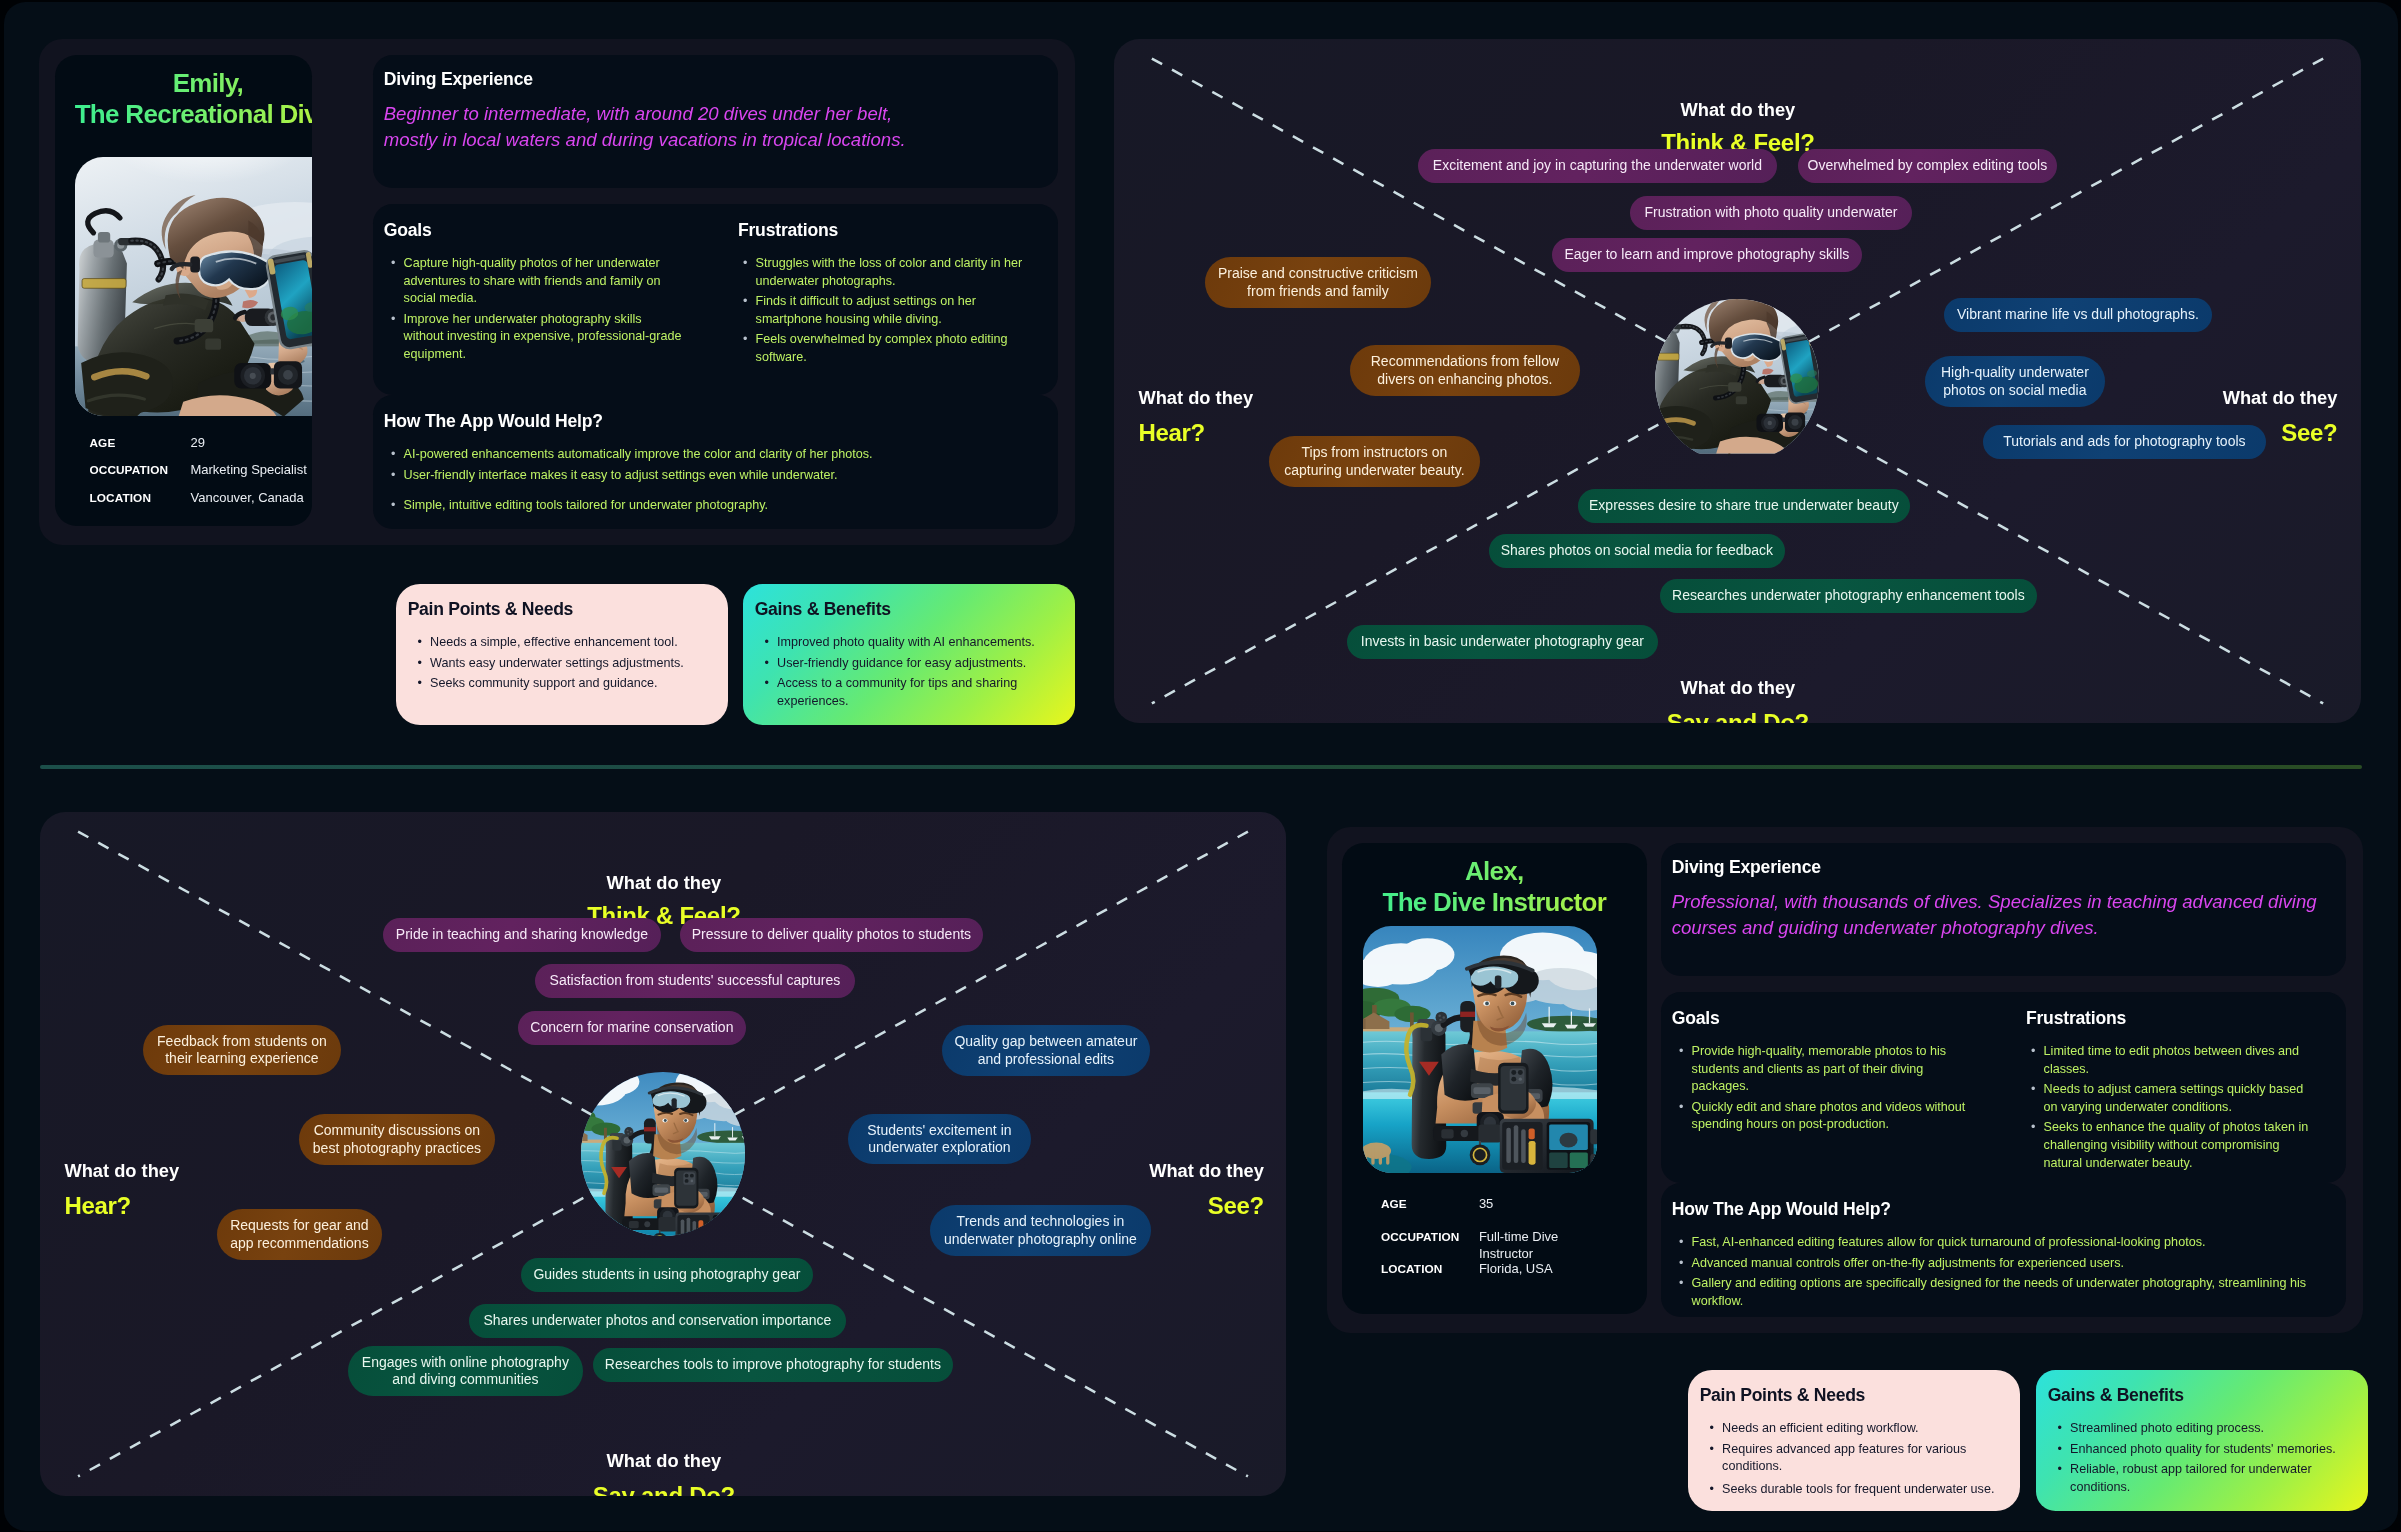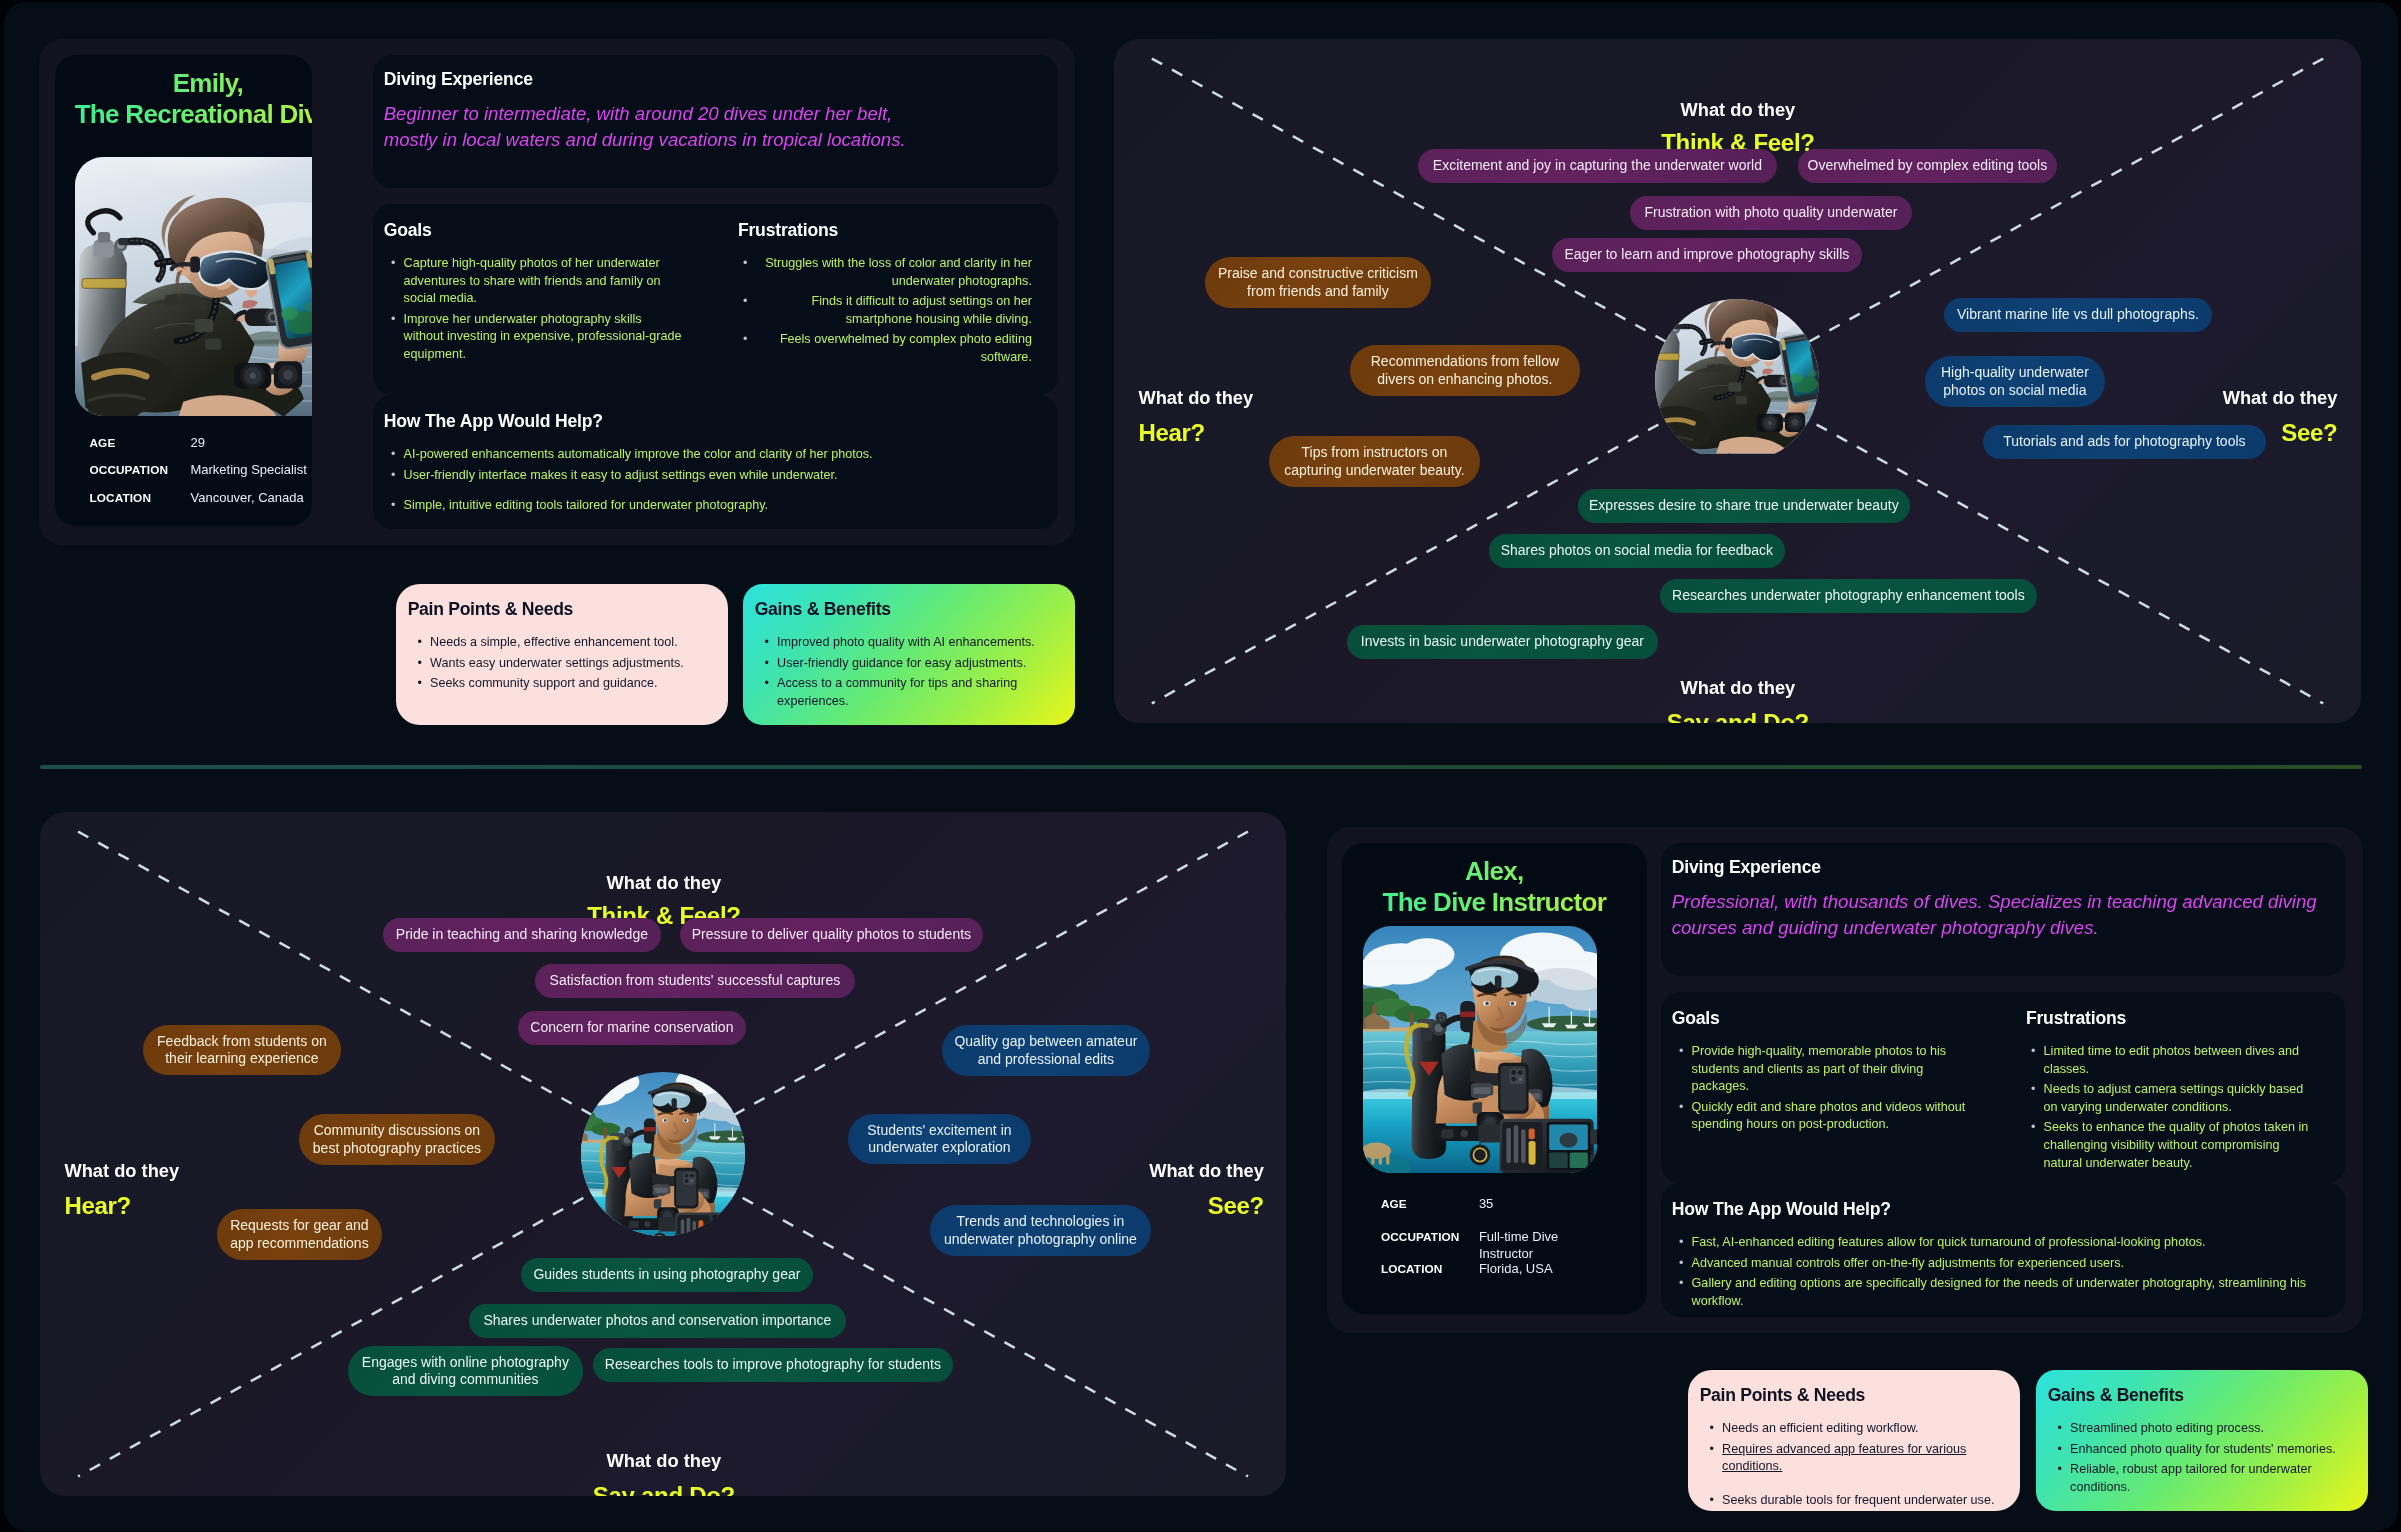--- a/index.html
+++ b/index.html
@@ -242,21 +242,21 @@
         </div>
         <div class="sect" style="left:334px;top:165px;width:685px;height:191px;">
           <h3 style="font-size:17.6px;position:absolute;left:10.8px;top:16px;">Goals</h3>
           <div style="position:absolute;left:18px;top:51px;width:294px;">
             <ul class="bul" style="font-size:12.6px;line-height:1.4;">
               <li style="padding-left:12.7px;margin-bottom:2.9px;">Capture high-quality photos of her underwater adventures to share with friends and family on social media.</li>
               <li style="padding-left:12.7px;margin-bottom:2.9px;">Improve her underwater photography skills without investing in expensive, professional-grade equipment.</li>
             </ul>
           </div>
           <h3 style="font-size:17.6px;position:absolute;left:365px;top:16px;">Frustrations</h3>
-          <div style="position:absolute;left:370px;top:51px;width:289px;text-align:right;">
+          <div style="position:absolute;left:370px;top:51px;width:289px;">
             <ul class="bul" style="font-size:12.6px;line-height:1.4;">
               <li style="padding-left:12.7px;margin-bottom:2.9px;">Struggles with the loss of color and clarity in her underwater photographs.</li>
               <li style="padding-left:12.7px;margin-bottom:2.9px;">Finds it difficult to adjust settings on her smartphone housing while diving.</li>
               <li style="padding-left:12.7px;margin-bottom:2.9px;">Feels overwhelmed by complex photo editing software.</li>
             </ul>
           </div>
         </div>
         <div class="sect" style="left:334px;top:356px;width:685px;height:134px;">
           <h3 style="font-size:17.6px;position:absolute;left:10.8px;top:15.7px;">How The App Would Help?</h3>
           <div style="position:absolute;left:18px;top:51px;width:650px;">
@@ -933,21 +933,21 @@
               <li style="padding-left:12.7px;margin-bottom:2.9px;">Gallery and editing options are specifically designed for the needs of underwater photography, streamlining his workflow.</li>
             </ul>
           </div>
         </div>
       </div>
       <div class="pain" style="left:1684px;top:1368px;width:332px;height:141px;">
         <h3 style="font-size:17.6px;position:absolute;left:11.8px;top:14.7px;">Pain Points &amp; Needs</h3>
         <div style="position:absolute;left:21.5px;top:50px;width:293px;">
           <ul class="bul" style="font-size:12.6px;line-height:1.4;">
             <li style="padding-left:12.7px;margin-bottom:3px;">Needs an efficient editing workflow.</li>
-            <li style="padding-left:12.7px;margin-bottom:16px;text-decoration:underline;">Requires advanced app features for various conditions.</li>
+            <li style="padding-left:12.7px;margin-bottom:5px;">Requires advanced app features for various conditions.</li>
             <li style="padding-left:12.7px;margin-bottom:2.9px;">Seeks durable tools for frequent underwater use.</li>
           </ul>
         </div>
       </div>
       <div class="gains" style="left:2032px;top:1368px;width:332px;height:141px;">
         <h3 style="font-size:17.6px;position:absolute;left:11.8px;top:14.7px;">Gains &amp; Benefits</h3>
         <div style="position:absolute;left:21.5px;top:50px;width:293px;">
           <ul class="bul" style="font-size:12.6px;line-height:1.4;">
             <li style="padding-left:12.7px;margin-bottom:2.9px;">Streamlined photo editing process.</li>
             <li style="padding-left:12.7px;margin-bottom:2.9px;">Enhanced photo quality for students' memories.</li>

